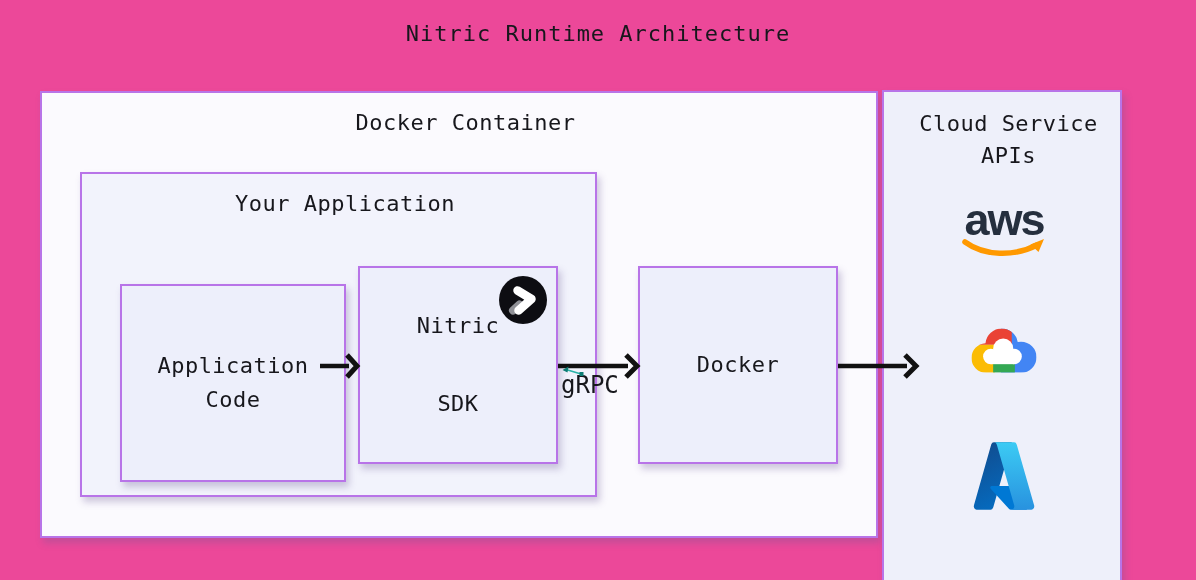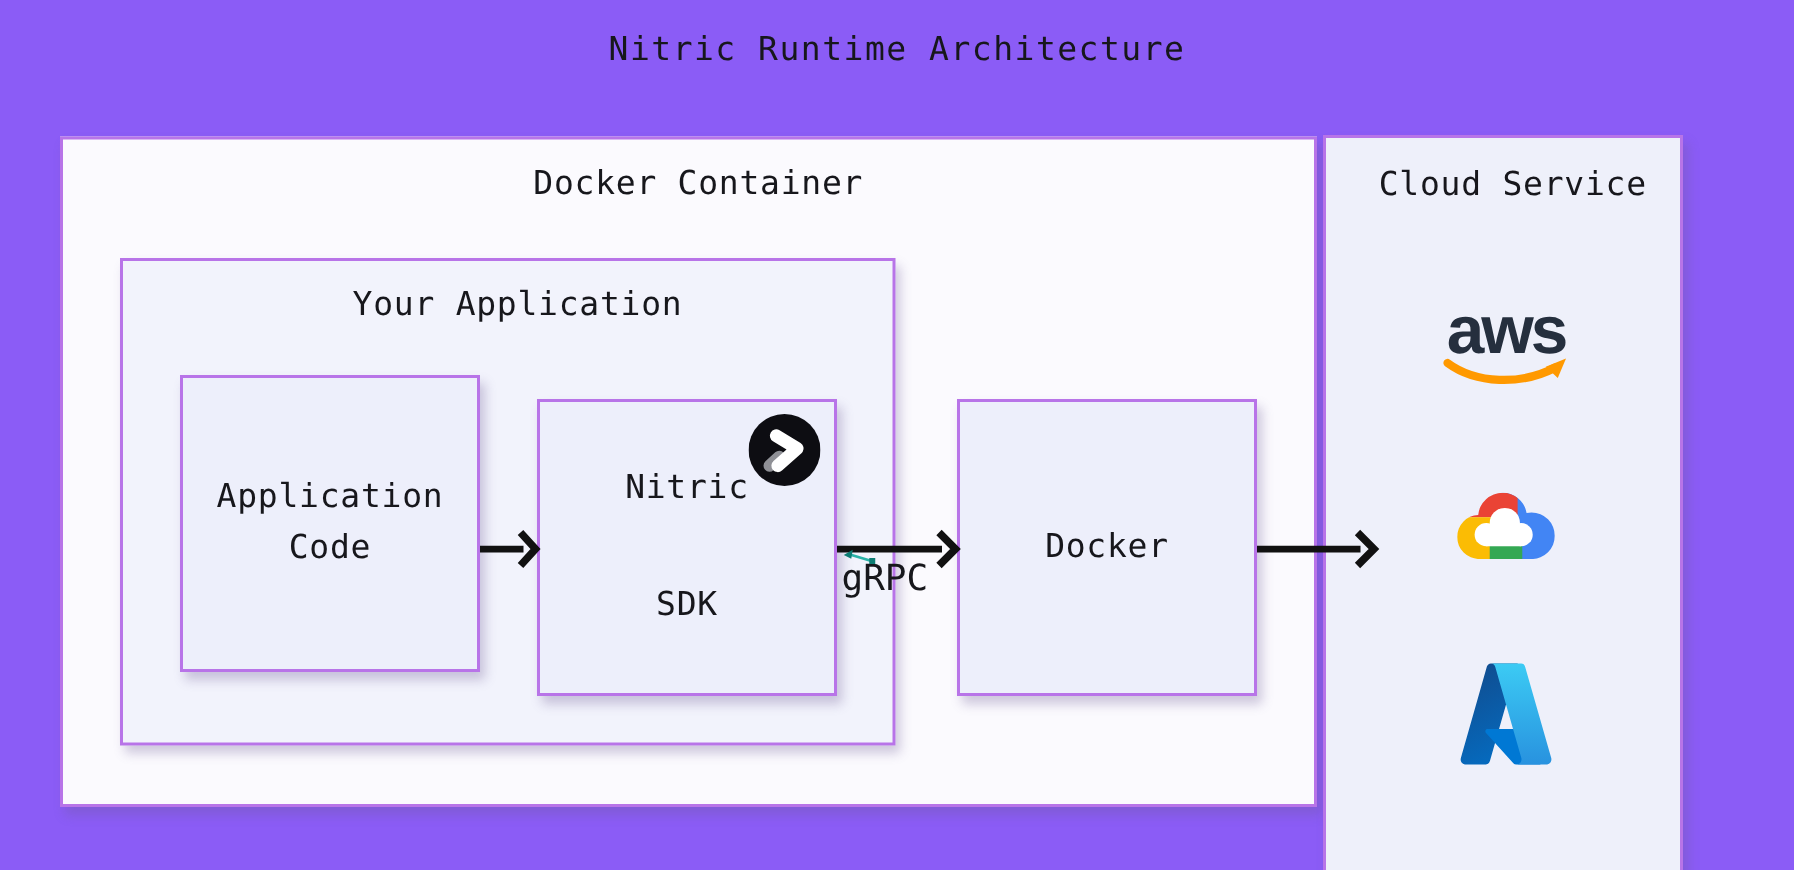--- a/index.html
+++ b/index.html
@@ -1,35 +1,35 @@
 <!DOCTYPE html>
 <html style="--border-purple: #b874e8; --text-dark: #17171c; --arrow-black: #111111; --docker-bg: #fbfafe; --app-bg: #f2f3fc; --node-bg: #edeffb; --cloud-bg: #eef0fa; --grpc-teal: #2ab3a8; --grpc-teal-dark: #0d7d74; --aws-navy: #252f3e; --aws-orange: #ff9900; --gcp-red: #ea4335; --gcp-yellow: #fbbc04; --gcp-green: #34a853; --gcp-blue: #4285f4; --azure-dark-blue: #114a8b; --azure-mid-blue: #0078d4; --azure-light-blue: #3ccbf4; --nitric-black: #0d0d12;"><head>
 <meta charset="utf-8">
 <style>
   html,body{margin:0;padding:0;background:#ffffff;}
   .stage{
-    position:relative;width:1196px;height:580px;background:#8b5cf6;overflow:hidden;
+    position:relative;width:1196px;height:580px;background:#ec4899;overflow:hidden;
     font-family:"DejaVu Sans Mono","Liberation Mono",monospace;
     color:var(--text-dark,#17171c);font-weight:500;
   }
   .title{position:absolute;left:0;top:21px;width:100%;text-align:center;font-size:22px;letter-spacing:1px;}
   .box{position:absolute;box-sizing:border-box;border:2px solid var(--border-purple,#b874e8);
        box-shadow:3px 5px 7px rgba(110,90,150,0.32);}
   .box-label{position:absolute;left:0;right:0;text-align:center;font-size:22px;line-height:32px;letter-spacing:0.5px;margin-left:13px;}
   #docker{left:40px;top:91px;width:838px;height:447px;background:var(--docker-bg,#fbfafe);}
   #docker .box-label{top:14px;}
   #your-app{left:80px;top:172px;width:517px;height:325px;background:var(--app-bg,#f2f3fc);}
   #your-app .box-label{top:14px;}
   #cloud{left:882px;top:90px;width:240px;height:572px;background:var(--cloud-bg,#eef0fa);}
   #cloud .box-label{top:16px;}
   .node{position:absolute;box-sizing:border-box;border:2px solid var(--border-purple,#b874e8);
         background:var(--node-bg,#edeffb);box-shadow:3px 5px 7px rgba(110,90,150,0.32);
         display:flex;flex-direction:column;align-items:center;justify-content:center;
         font-size:22px;line-height:34px;text-align:center;letter-spacing:0.5px;}
-  #app-code{left:120px;top:250px;width:200px;height:198px;}
+  #app-code{left:120px;top:284px;width:226px;height:198px;}
   #sdk{left:358px;top:266px;width:200px;height:198px;gap:44px;}
   #adapter{left:638px;top:266px;width:200px;height:198px;}
   .nitric-badge{position:absolute;top:8px;right:9px;width:48px;height:48px;}
   .arrow{position:absolute;overflow:visible;}
   #arrow1{left:320px;top:349px;}
   #arrow2{left:558px;top:349px;}
   #arrow3{left:838px;top:349px;}
   .grpc{position:absolute;left:561px;top:366px;font-size:24px;line-height:26px;}
   .grpc .txt{display:block;padding-top:6px;}
   .grpc .grpc-ic{position:absolute;left:1px;top:0;}
@@ -68,20 +68,21 @@
     <div>SDK</div>
   </div>
 
   <div class="node" id="adapter">
     <div>Docker</div>
   </div>
 
   <div class="box" id="cloud">
     <div class="box-label">
       <div>Cloud Service</div>
+      <div>APIs</div>
     </div>
 
     <svg class="cloud-logo" id="aws-logo" viewBox="0 0 92 62" width="92" height="62">
       <text x="46" y="35" text-anchor="middle" font-size="45" font-weight="bold" letter-spacing="-2" style="fill:var(--aws-navy,#252f3e);font-family:'Liberation Sans',sans-serif">aws</text>
       <path d="M7,42 C26,56 56,57 79,45" fill="none" style="stroke:var(--aws-orange,#ff9900)" stroke-width="5.5" stroke-linecap="round"></path>
       <path d="M86,39 L80.5,52 L72.5,44.5 Z" style="fill:var(--aws-orange,#ff9900)"></path>
     </svg>
 
     <svg class="cloud-logo" id="gcp-logo" viewBox="0 0 100 80" width="78" height="62">
       <defs>

